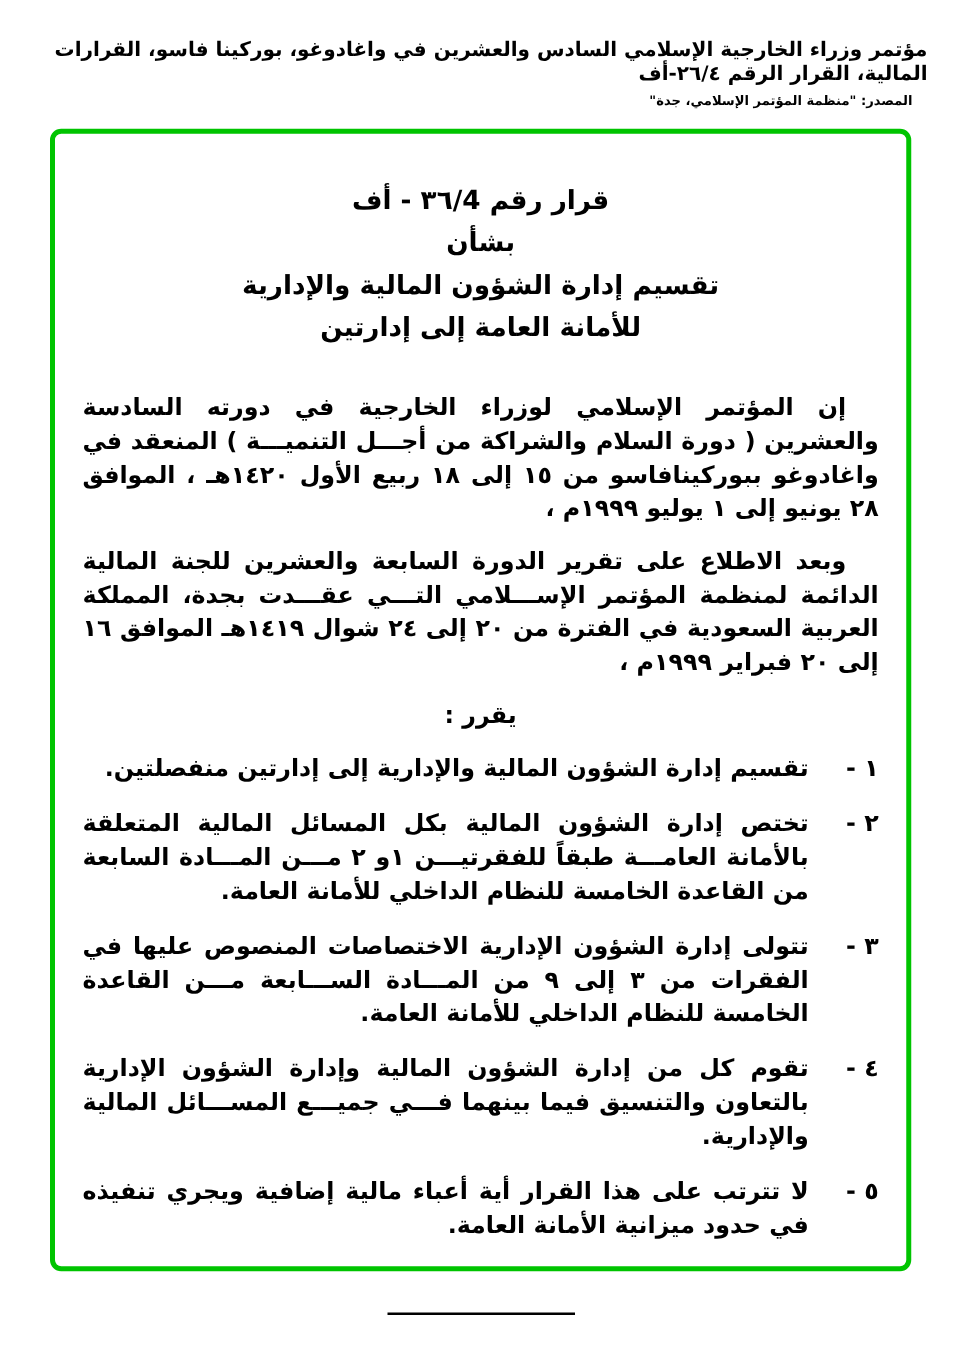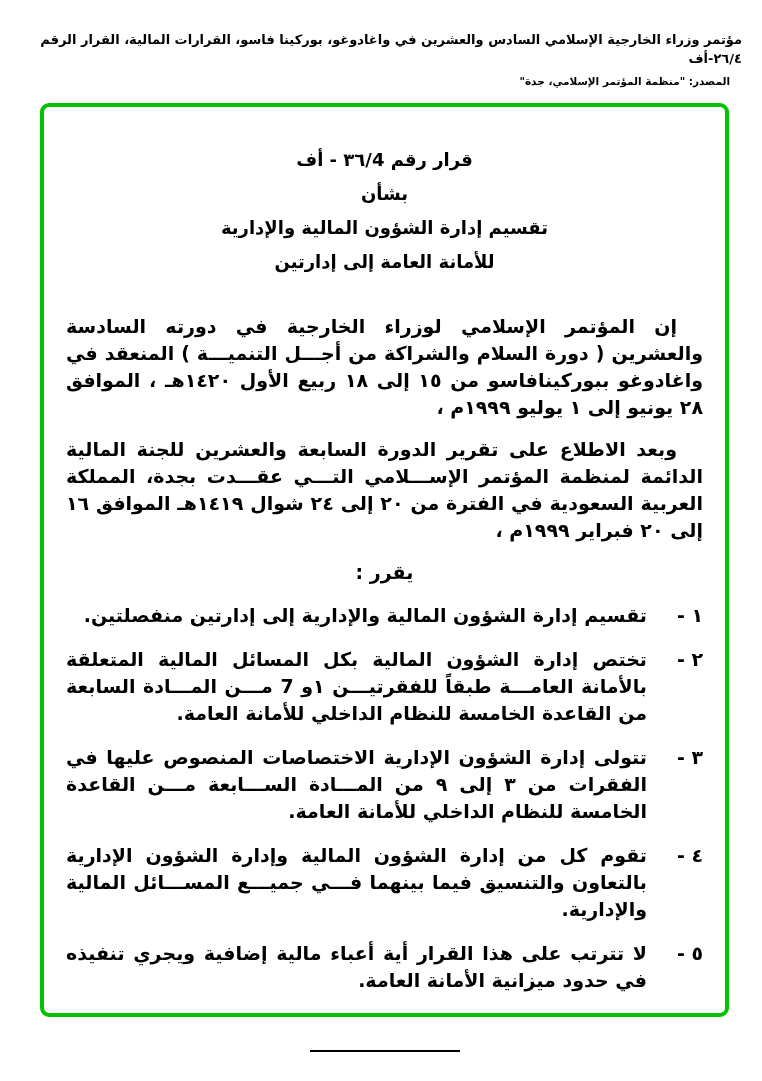--- a/index.html
+++ b/index.html
@@ -6,36 +6,36 @@
   html, body {
     width: 762px;
     background: #ffffff;
     color: #000;
     font-family: "DejaVu Sans", sans-serif;
   }
   body { height: 1081px; overflow: hidden; }
 
   
   .hdr { padding: 30px 20px 0 20px; text-align: right; }
-  .hdr-1 { font-size: 13px; font-weight: bold; line-height: 19px; }
+  .hdr-1 { font-size: 16px; font-weight: bold; line-height: 19px; }
   .hdr-2 { font-size: 10.5px; font-weight: bold; margin-top: 7px; padding-right: 12px; }
 
   
   .frame {
     margin: 16px 33px 0 40px;
     height: 914px;
     border: 4px solid #00c400;
     border-radius: 9px;
     padding: 26px 18px 20px 18px;
     background: #ffffff;
   }
 
   
   .title { text-align: center; font-weight: bold; margin-top: 10px; }
-  .title .t { font-size: 18px; line-height: 34px; }
+  .title .t { font-size: 21px; line-height: 34px; }
 
   
   .docbody {
     margin-top: 34px;
     font-size: 19px;
     font-weight: bold;
     line-height: 27px;
     padding: 0 4px;
   }
   p.para { text-align: justify; text-align-last: right; margin-bottom: 15px; }
@@ -77,21 +77,21 @@
     <p class="para indent">وبعد الاطلاع على تقرير الدورة السابعة والعشرين للجنة المالية الدائمة لمنظمة المؤتمر الإســـلامي التـــي عقـــدت بجدة، المملكة العربية السعودية في الفترة من ٢٠ إلى ٢٤ شوال ١٤١٩هـ الموافق ١٦ إلى ٢٠ فبراير ١٩٩٩م ،</p>
 
     <p class="decides">يقرر :</p>
 
     <div class="item">
       <span class="num">١ -</span>
       <span class="txt">تقسيم إدارة الشؤون المالية والإدارية إلى إدارتين منفصلتين.</span>
     </div>
     <div class="item">
       <span class="num">٢ -</span>
-      <span class="txt">تختص إدارة الشؤون المالية بكل المسائل المالية المتعلقة بالأمانة العامـــة طبقاً للفقرتيـــن ١و 7 مـــن المـــادة السابعة من القاعدة الخامسة للنظام الداخلي للأمانة العامة.</span>
+      <span class="txt">تختص إدارة الشؤون المالية بكل المسائل المالية المتعلقة بالأمانة العامـــة طبقاً للفقرتيـــن ١و ٢ مـــن المـــادة السابعة من القاعدة الخامسة للنظام الداخلي للأمانة العامة.</span>
     </div>
     <div class="item">
       <span class="num">٣ -</span>
       <span class="txt">تتولى إدارة الشؤون الإدارية الاختصاصات المنصوص عليها في الفقرات من ٣ إلى ٩ من المـــادة الســـابعة مـــن القاعدة الخامسة للنظام الداخلي للأمانة العامة.</span>
     </div>
     <div class="item">
       <span class="num">٤ -</span>
       <span class="txt">تقوم كل من إدارة الشؤون المالية وإدارة الشؤون الإدارية بالتعاون والتنسيق فيما بينهما فـــي جميـــع المســـائل المالية والإدارية.</span>
     </div>
     <div class="item">

